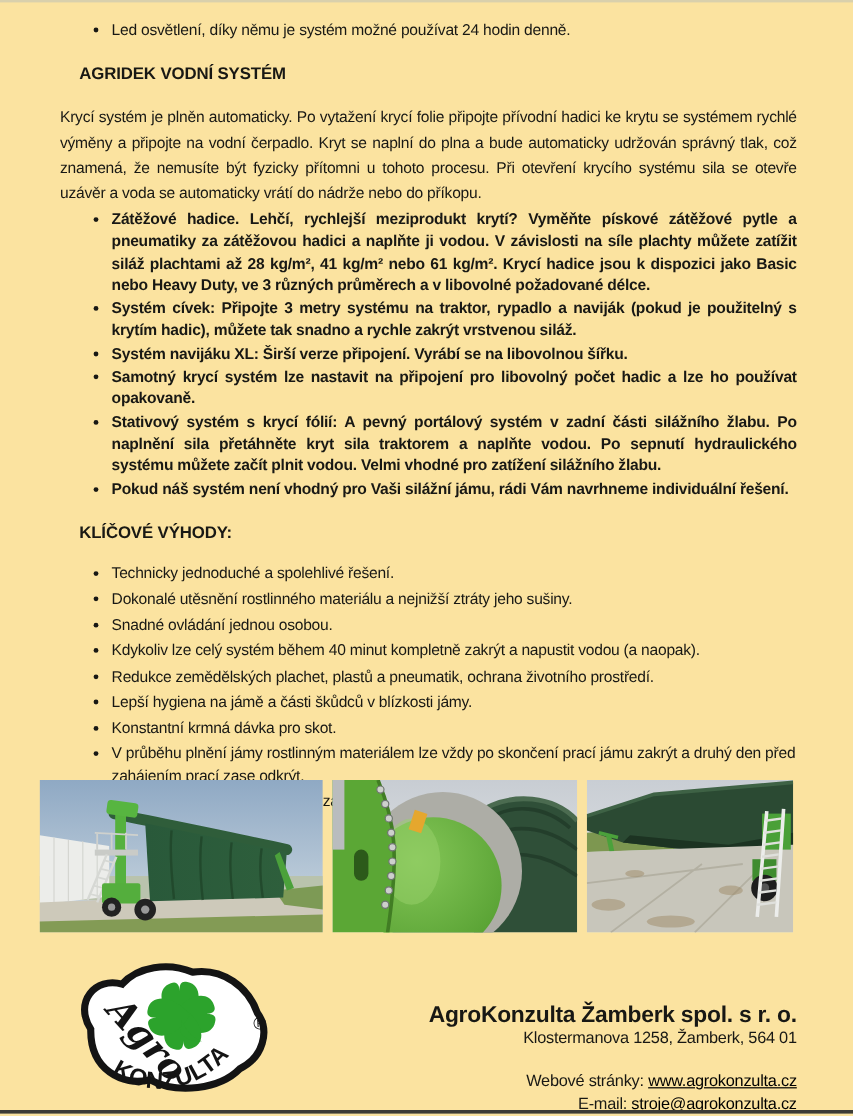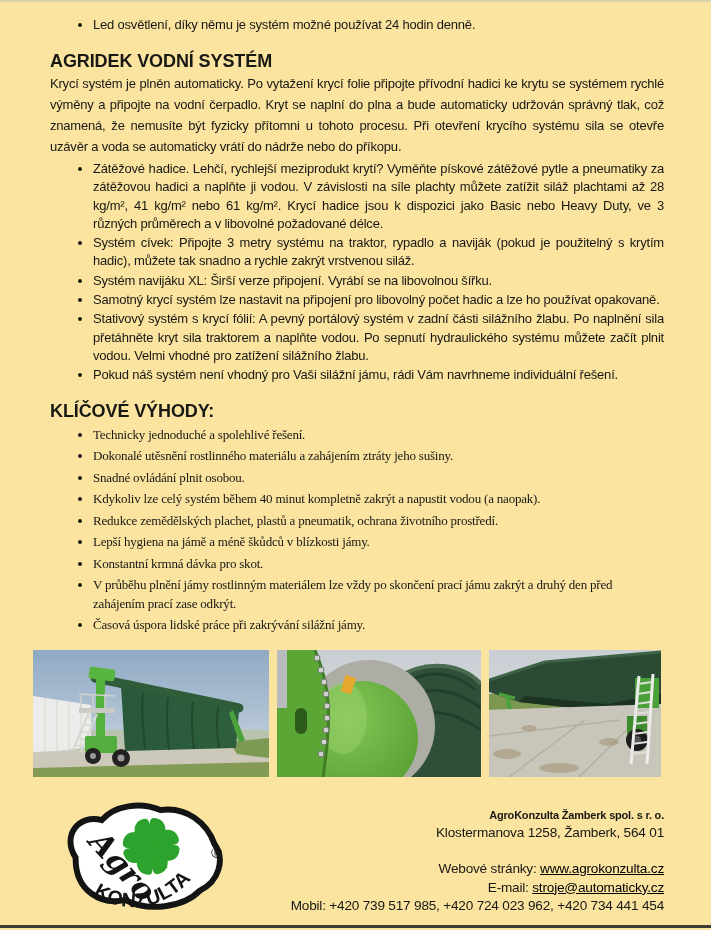--- a/index.html
+++ b/index.html
@@ -1,36 +1,36 @@
 <!DOCTYPE html>
 <html><head>
 <meta charset="utf-8">
 <style>
   html,body{margin:0;padding:0;background:#fff;}
   .page{position:relative;width:711px;height:930px;background:#FBE3A0;overflow:hidden;
         font-family:"Liberation Sans",sans-serif;color:#181814;}
   .page-top-edge{position:absolute;top:0;left:0;width:711px;height:2px;background:#d9d0ac;}
   .content{position:absolute;left:50px;top:0;width:614px;}
-  h2{font-size:18px;font-weight:bold;line-height:19px;margin:0;letter-spacing:-0.1px;}
+  h2{font-size:14px;font-weight:bold;line-height:19px;margin:16px;letter-spacing:-0.1px;}
   .body-txt{font-size:13px;letter-spacing:-0.2px;}
   ul.blist{margin:0;padding-left:43px;list-style:disc;}
   ul.intro{margin-top:15px;line-height:19px;}
   .h-agridek{margin-top:18px;}
   .para{margin:2px 0 0 0;line-height:21px;text-align:justify;}
   .h-dalsi{margin-top:13px;}
   ul.dlist{margin-top:3px;line-height:18.3px;text-align:justify;}
-  ul.dlist li{margin:0 0 1px 0;}
+  ul.dlist li{margin:0 0 1px 0;font-weight:bold;}
   .h-vyhody{margin-top:17px;}
-  ul.vlist{margin-top:5px;line-height:18.5px;font-family:Liberation Serif, serif;}
+  ul.vlist{margin-top:5px;line-height:18.5px;}
   ul.vlist li{margin-bottom:3px;}
   .photos{position:absolute;left:33px;top:650px;display:flex;gap:8px;}
   .photo{display:block;}
   .footer-logo{position:absolute;left:53px;top:801px;}
   .contact{position:absolute;right:47px;top:806px;text-align:right;font-size:13.6px;line-height:18.2px;letter-spacing:-0.2px;}
-  .c-name{font-weight:bold;font-size:11px;}
+  .c-name{font-weight:bold;font-size:19px;margin-top:32px;}
   .c-gap{height:18px;}
   .lnk{color:#000000;text-decoration:underline;cursor:pointer;}
   .bottom-rule{position:absolute;left:0;top:925px;width:711px;height:3px;background:#3d3c35;}
 </style>
 </head>
 <body>
 
 <div class="page">
   <div class="page-top-edge"></div>
 
@@ -47,25 +47,25 @@
         <li>Systém cívek: Připojte 3 metry systému na traktor, rypadlo a naviják (pokud je použitelný s krytím hadic), můžete tak snadno a rychle zakrýt vrstvenou siláž.</li>
         <li>Systém navijáku XL: Širší verze připojení. Vyrábí se na libovolnou šířku.</li>
         <li>Samotný krycí systém lze nastavit na připojení pro libovolný počet hadic a lze ho používat opakovaně.</li>
         <li>Stativový systém s krycí fólií: A pevný portálový systém v zadní části silážního žlabu. Po naplnění sila přetáhněte kryt sila traktorem a naplňte vodou. Po sepnutí hydraulického systému můžete začít plnit vodou. Velmi vhodné pro zatížení silážního žlabu.</li>
         <li>Pokud náš systém není vhodný pro Vaši silážní jámu, rádi Vám navrhneme individuální řešení.</li>
       </ul>
 
     <h2 class="h-vyhody">KLÍČOVÉ VÝHODY:</h2>
     <ul class="blist vlist body-txt">
         <li>Technicky jednoduché a spolehlivé řešení.</li>
-        <li>Dokonalé utěsnění rostlinného materiálu a zahájením ztráty jeho sušiny.</li>
-        <li>Snadné ovládání plnit osobou.</li>
+        <li>Dokonalé utěsnění rostlinného materiálu a nejnižší ztráty jeho sušiny.</li>
+        <li>Snadné ovládání jednou osobou.</li>
         <li>Kdykoliv lze celý systém během 40 minut kompletně zakrýt a napustit vodou (a naopak).</li>
         <li>Redukce zemědělských plachet, plastů a pneumatik, ochrana životního prostředí.</li>
-        <li>Lepší hygiena na jámě a méně škůdců v blízkosti jámy.</li>
+        <li>Lepší hygiena na jámě a části škůdců v blízkosti jámy.</li>
         <li>Konstantní krmná dávka pro skot.</li>
         <li>V průběhu plnění jámy rostlinným materiálem lze vždy po skončení prací jámu zakrýt a druhý den před zahájením prací zase odkrýt.</li>
         <li>Časová úspora lidské práce při zakrývání silážní jámy.</li>
       </ul>
   </div>
 
   <div class="photos">
 
     <svg class="photo" width="236" height="127" viewBox="0 0 236 127" aria-label="silage cover machine with dark green tarp, ladder and platform">
       <defs>
@@ -187,18 +187,18 @@
       </text>
       <text x="160" y="62" font-size="15" fill="#141414" font-family="Liberation Sans, sans-serif">®</text>
     </g>
   </svg>
 
   <div class="contact">
     <div class="c-name">AgroKonzulta Žamberk spol. s r. o.</div>
     <div class="c-line">Klostermanova 1258, Žamberk, 564 01</div>
     <div class="c-gap"></div>
     <div class="c-line"><span>Webové stránky: </span><a class="lnk" href="#">www.agrokonzulta.cz</a></div>
-    <div class="c-line"><span>E-mail: </span><a class="lnk" href="#">stroje@automaticky.cz</a></div>
+    <div class="c-line"><span>E-mail: </span><a class="lnk" href="#">stroje@agrokonzulta.cz</a></div>
     <div class="c-line">Mobil: +420 739 517 985, +420 724 023 962, +420 734 441 454</div>
   </div>
 
   <div class="bottom-rule"></div>
 </div>
 
 </body></html>

